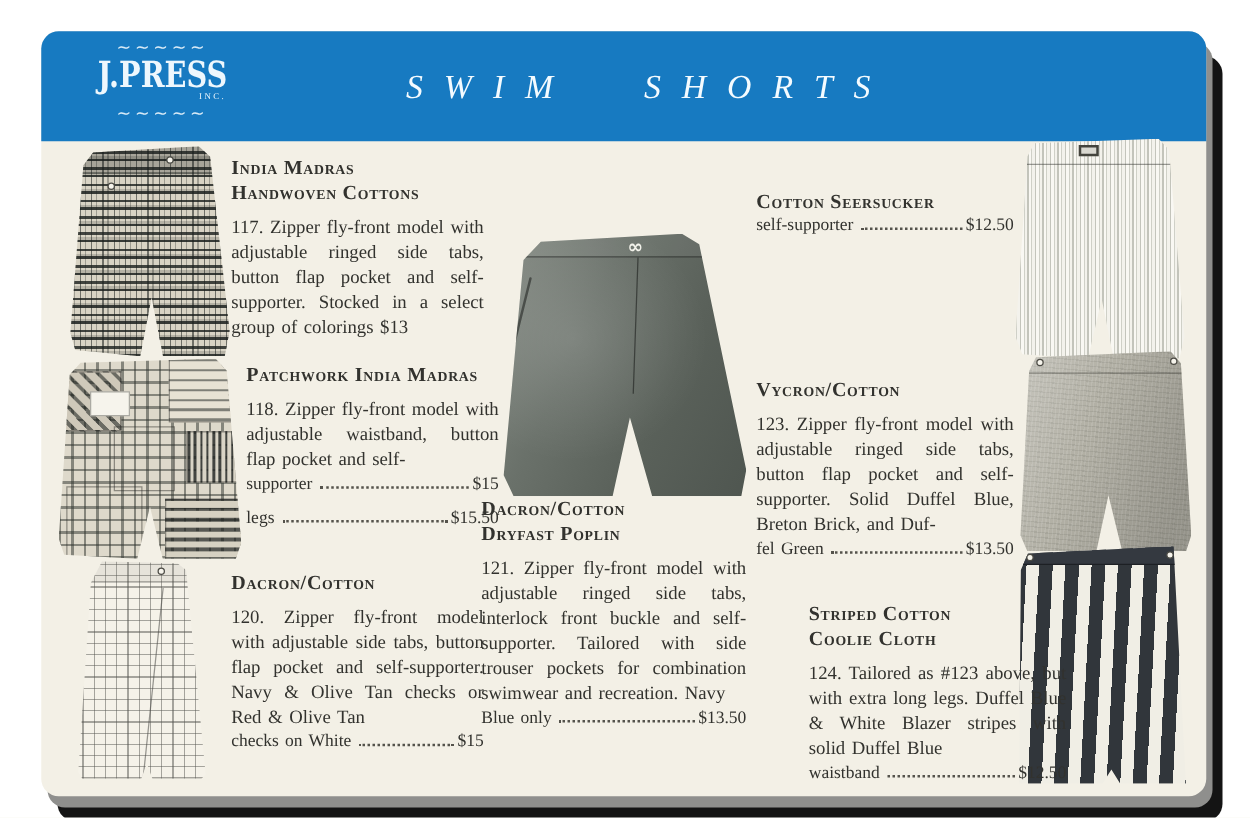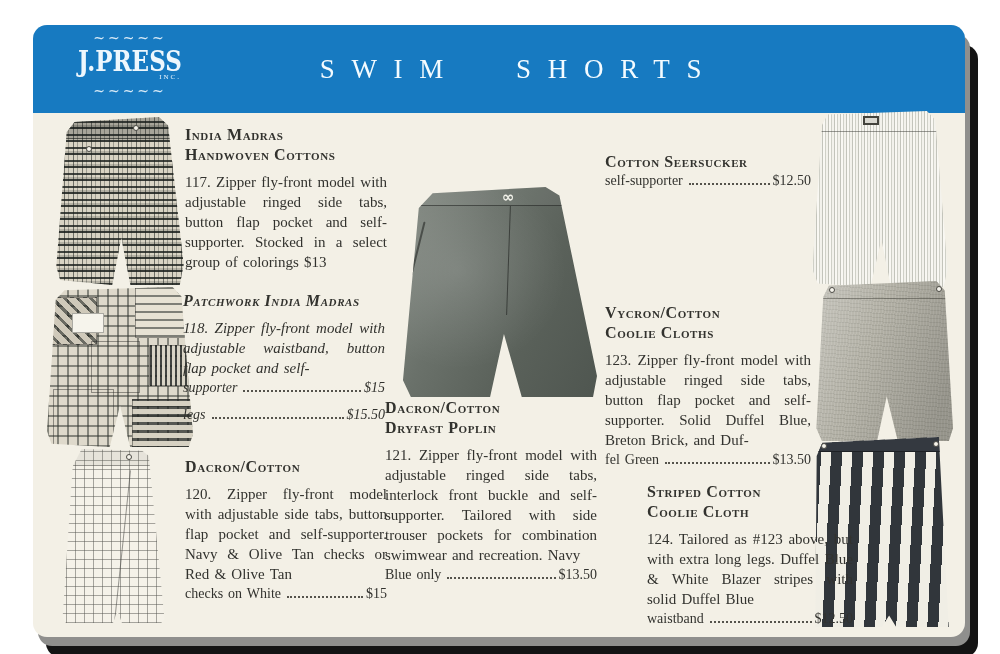--- a/index.html
+++ b/index.html
@@ -25,35 +25,35 @@
   }
   .logo .waves { font-size: 14px; letter-spacing: 3px; opacity: .9; font-family: "DejaVu Sans", sans-serif; }
   .logo .name {
     font-family: "DejaVu Serif", serif; font-weight: 700; font-size: 23px;
     letter-spacing: 0px; transform: scaleY(1.25); margin: 4px 0 2px;
   }
   .logo .inc { font-size: 7px; letter-spacing: 2px; text-align: right; padding-right: 14px; margin-bottom: 3px;}
   .title {
     position: absolute; left: 0; top: 0; width: 100%; height: 88px;
     display: flex; align-items: center; justify-content: center;
-    color: #f4fbff; font-size: 27px;
+    color: #f4fbff; font-style: italic; font-size: 27px;
     letter-spacing: 0.62em; word-spacing: 1.2em; padding-left: 40px;
   }
   
   .block { position: absolute; }
   .head { text-align: left; font-variant: small-caps; font-weight: 700;
           font-size: 16px; letter-spacing: 0.6px; line-height: 1.25; }
   .body-text { text-align: justify; font-size: 15px; line-height: 1.33;
                margin-top: 8px; word-spacing: 1.5px; }
   .price-row { display: flex; align-items: baseline; font-size: 14px; line-height: 1.33; word-spacing: 1.5px; text-align: center;}
   .leader { flex: 1; border-bottom: 2px dotted #55534c; margin: 0 3px 3px 6px; min-width: 14px; }
   .inline-price { white-space: nowrap; margin-top: 41px; }
   .gap { height: 9px; }
   .pos-s117 { left: 152px; top: 100px; width: 202px; }
-  .pos-s118 { left: 150px; top: 266px; width: 202px; font-style: italic; }
+  .pos-s118 { left: 164px; top: 266px; width: 202px; }
   .pos-s120 { left: 152px; top: 432px; width: 202px; }
   .pos-s121 { left: 352px; top: 373px; width: 212px; }
   .pos-s122 { left: 572px; top: 127px; width: 206px; }
   .pos-s123 { left: 572px; top: 278px; width: 206px; }
   .pos-s124 { left: 572px; top: 457px; width: 206px; margin-left: 42px; }
   
   .photo { position: absolute; }
   .shorts { position: absolute; inset: 0; }
   .wb { position: absolute; left: 0; right: 0; top: 0; height: 13%; }
   .dot { position: absolute; width: 6px; height: 6px; border-radius: 50%; background: #f6f4ec; border: 1px solid #4b4a44; }
@@ -269,21 +269,20 @@
     <div class="head">Cotton Seersucker</div>
     <div class="price-row">
       <span>self-supporter</span>
       <span class="leader"></span>
       <span>$12.50</span>
     </div>
   </div>
 
   <div class="block pos-s123">
     <div class="head">Vycron/Cotton</div>
-    <div class="head">Coolie Cloths</div>
     <p class="body-text">123. Zipper fly-front model with adjustable ringed side tabs, button flap pocket and self-supporter. Solid Duffel Blue, Breton Brick, and Duf-</p>
     <div class="price-row">
       <span>fel Green</span>
       <span class="leader"></span>
       <span>$13.50</span>
     </div>
   </div>
 
   <div class="block pos-s124">
     <div class="head">Striped Cotton</div>

